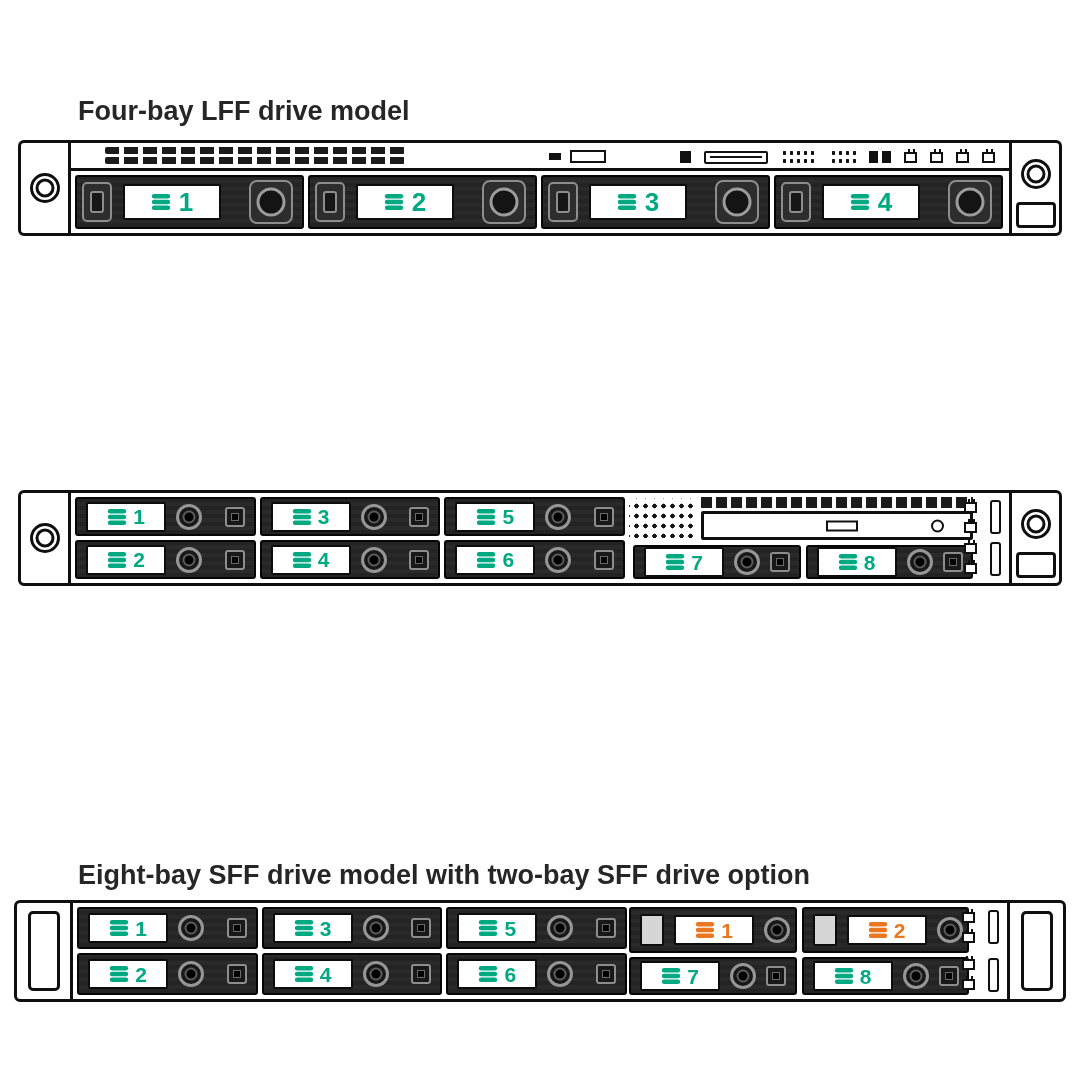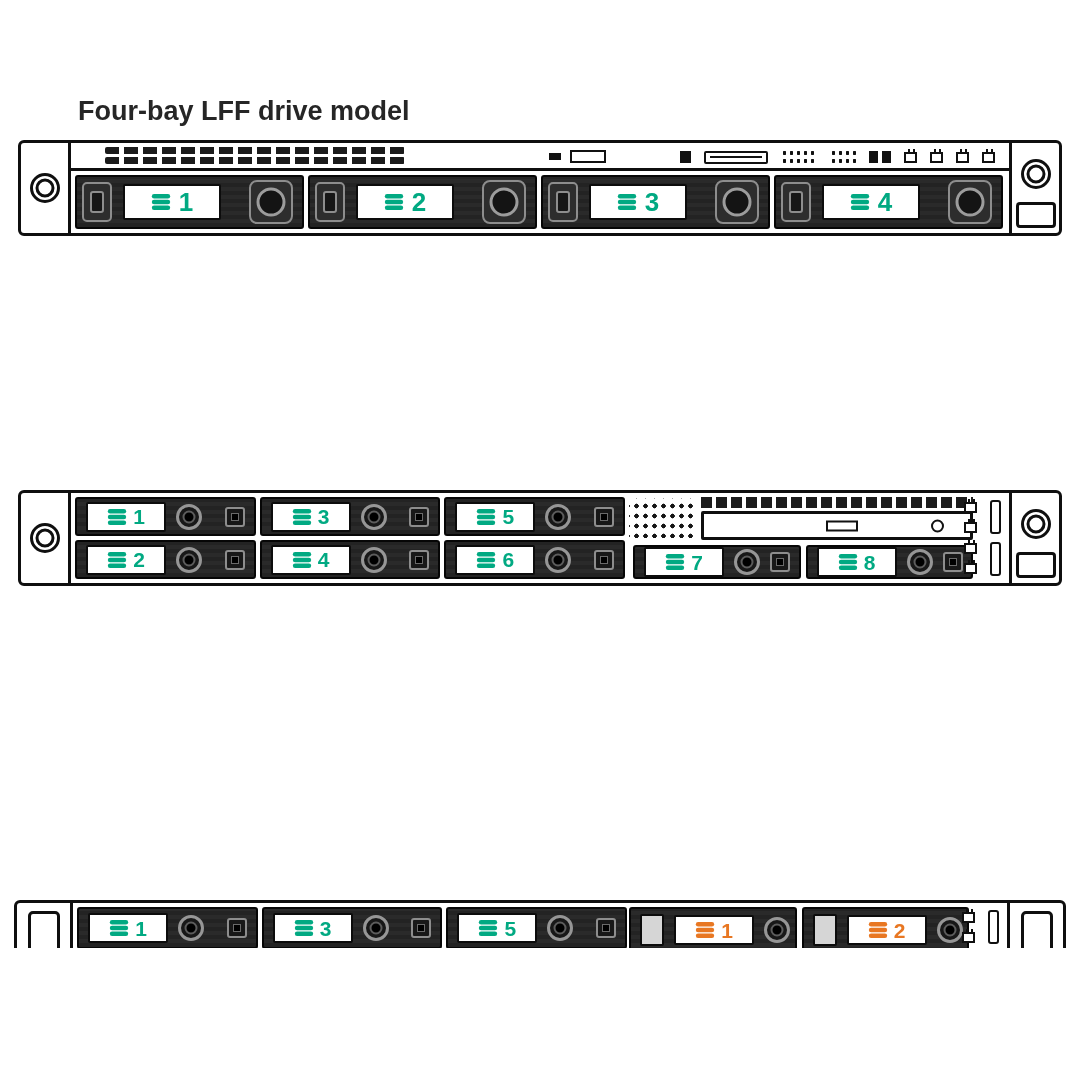--- a/index.html
+++ b/index.html
@@ -1,18 +1,18 @@
 <!DOCTYPE html>
 <html><head>
 <meta charset="utf-8">
 <style>
   *{margin:0;padding:0;box-sizing:border-box;}
   html,body{background:#fff;}
   body{width:1080px;height:1080px;font-family:"Liberation Sans",sans-serif;}
-  .canvas{position:relative;width:1080px;height:948px;background:#fff;overflow:hidden;}
+  .canvas{position:relative;width:1080px;height:1080px;background:#fff;overflow:hidden;}
 
   .title{position:absolute;left:78px;font-size:27px;font-weight:bold;color:#262626;}
   #title-1{top:96px}
   #title-2{top:448px}
   #title-3{top:860px}
 
   .chassis{position:absolute;border:3px solid #0f0f0f;border-radius:6px;background:#fff;}
   #chassis-1{left:18px;top:140px;width:1044px;height:96px;}
   #chassis-2{left:18px;top:490px;width:1044px;height:96px;}
   #chassis-3{left:14px;top:900px;width:1052px;height:102px;}
@@ -338,20 +338,21 @@
       <span class="pc-port pp3"></span>
       <span class="pc-port pp4"></span>
       <span class="pc-tall pt2"></span>
     </div>
     <div class="ear right">
       <span class="screw up"></span>
       <span class="pull-tab"></span>
     </div>
   </div>
 
+  <div class="title" id="title-3">Eight-bay SFF drive model with two-bay SFF drive option</div>
   <div class="chassis" id="chassis-3">
     <div class="ear left">
       <span class="rack-handle"></span>
     </div>
     <div class="sff-grid" id="sff2-grid">
         <div class="sff-drive">
           <span class="sff-plate">
             <svg class="disk-icon" width="20" height="20" viewBox="0 0 24 24">
               <g fill="#01a982">
                 <rect x="1" y="2.5" width="22" height="5.4" rx="2.7"></rect>

